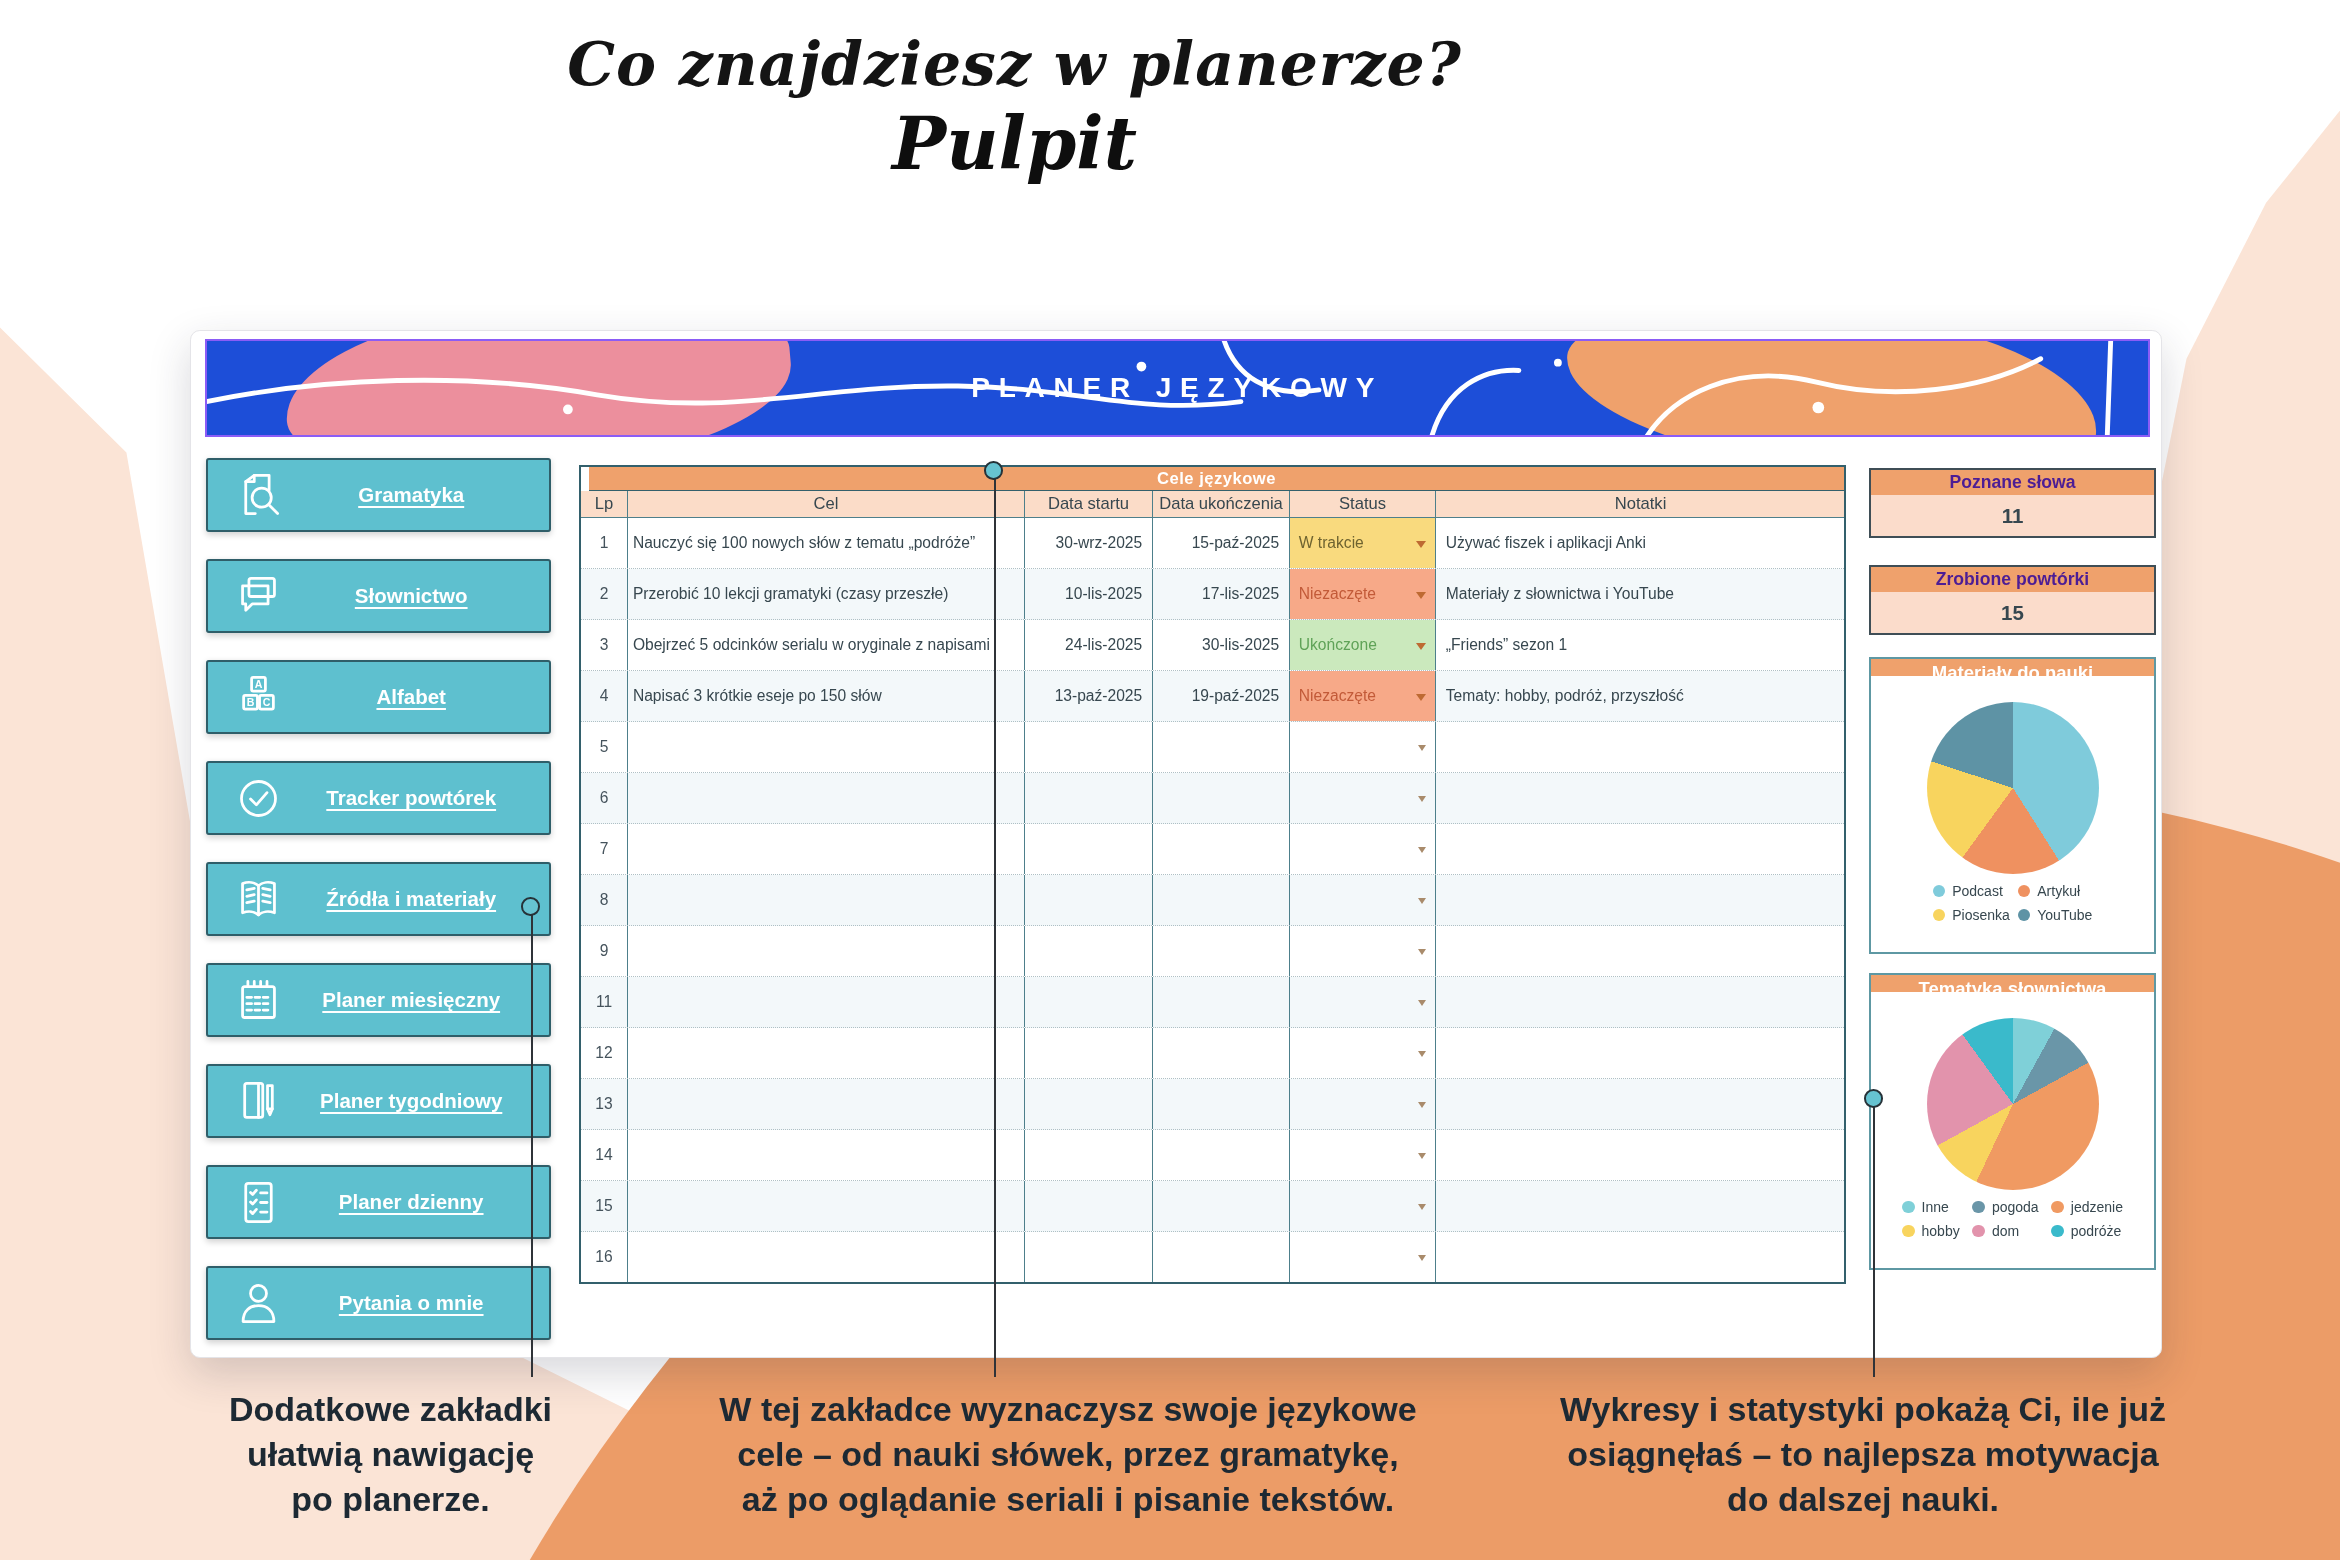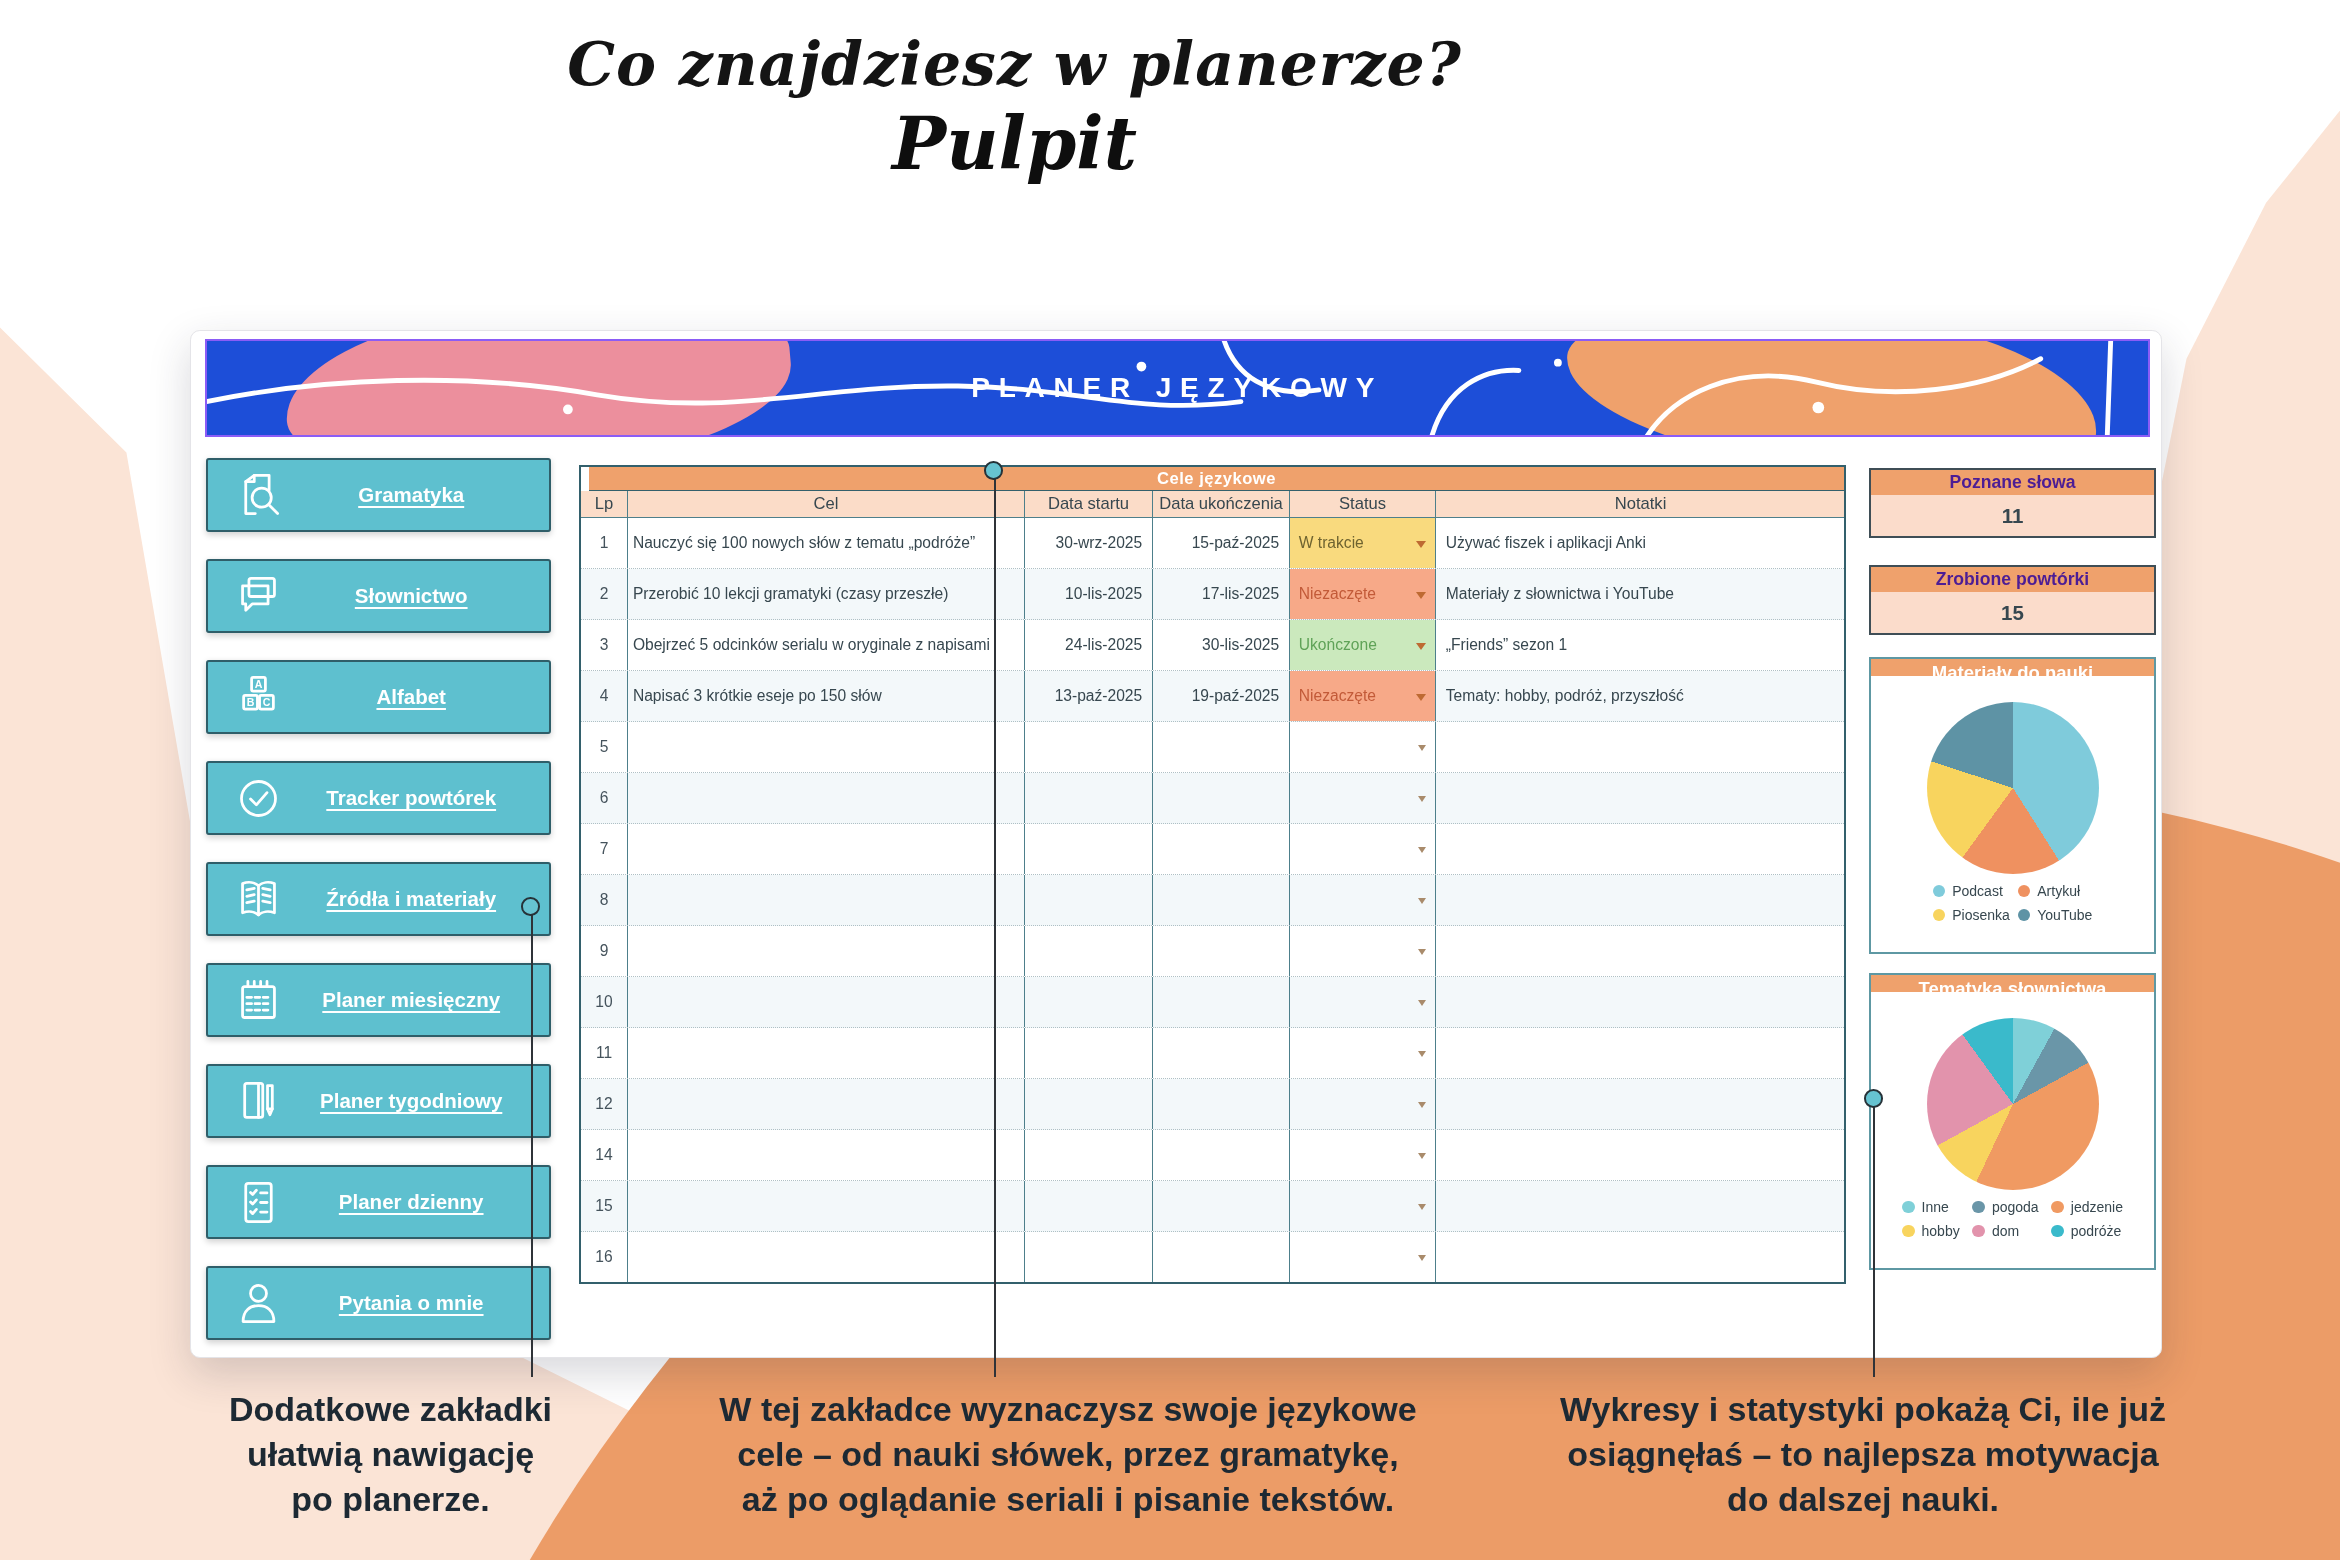--- a/index.html
+++ b/index.html
@@ -344,43 +344,43 @@
             <div class="c-cel"></div>
             <div class="c-date"></div>
             <div class="c-date"></div>
             <div class="c-status ">
               <span></span>
               <span class="arr arr-muted"></span>
             </div>
             <div class="c-notes"></div>
           </div>
           <div class="g-row">
-            <div class="c-lp">10</div>
-            <div class="c-cel"></div>
-            <div class="c-date"></div>
-            <div class="c-date"></div>
-            <div class="c-status ">
-              <span></span>
-              <span class="arr arr-muted"></span>
-            </div>
-            <div class="c-notes"></div>
-          </div>
-          <div class="g-row">
             <div class="c-lp">11</div>
             <div class="c-cel"></div>
             <div class="c-date"></div>
             <div class="c-date"></div>
             <div class="c-status ">
               <span></span>
               <span class="arr arr-muted"></span>
             </div>
             <div class="c-notes"></div>
           </div>
           <div class="g-row">
             <div class="c-lp">12</div>
+            <div class="c-cel"></div>
+            <div class="c-date"></div>
+            <div class="c-date"></div>
+            <div class="c-status ">
+              <span></span>
+              <span class="arr arr-muted"></span>
+            </div>
+            <div class="c-notes"></div>
+          </div>
+          <div class="g-row">
+            <div class="c-lp">13</div>
             <div class="c-cel"></div>
             <div class="c-date"></div>
             <div class="c-date"></div>
             <div class="c-status ">
               <span></span>
               <span class="arr arr-muted"></span>
             </div>
             <div class="c-notes"></div>
           </div>
           <div class="g-row">

